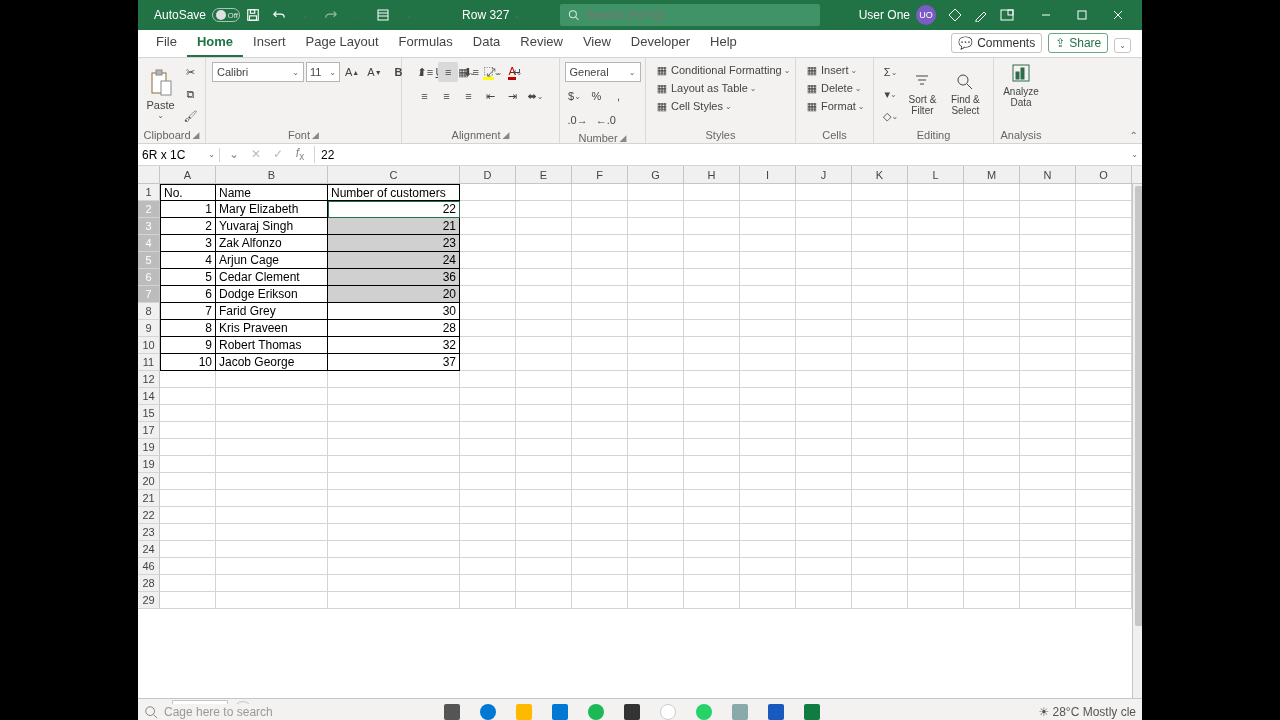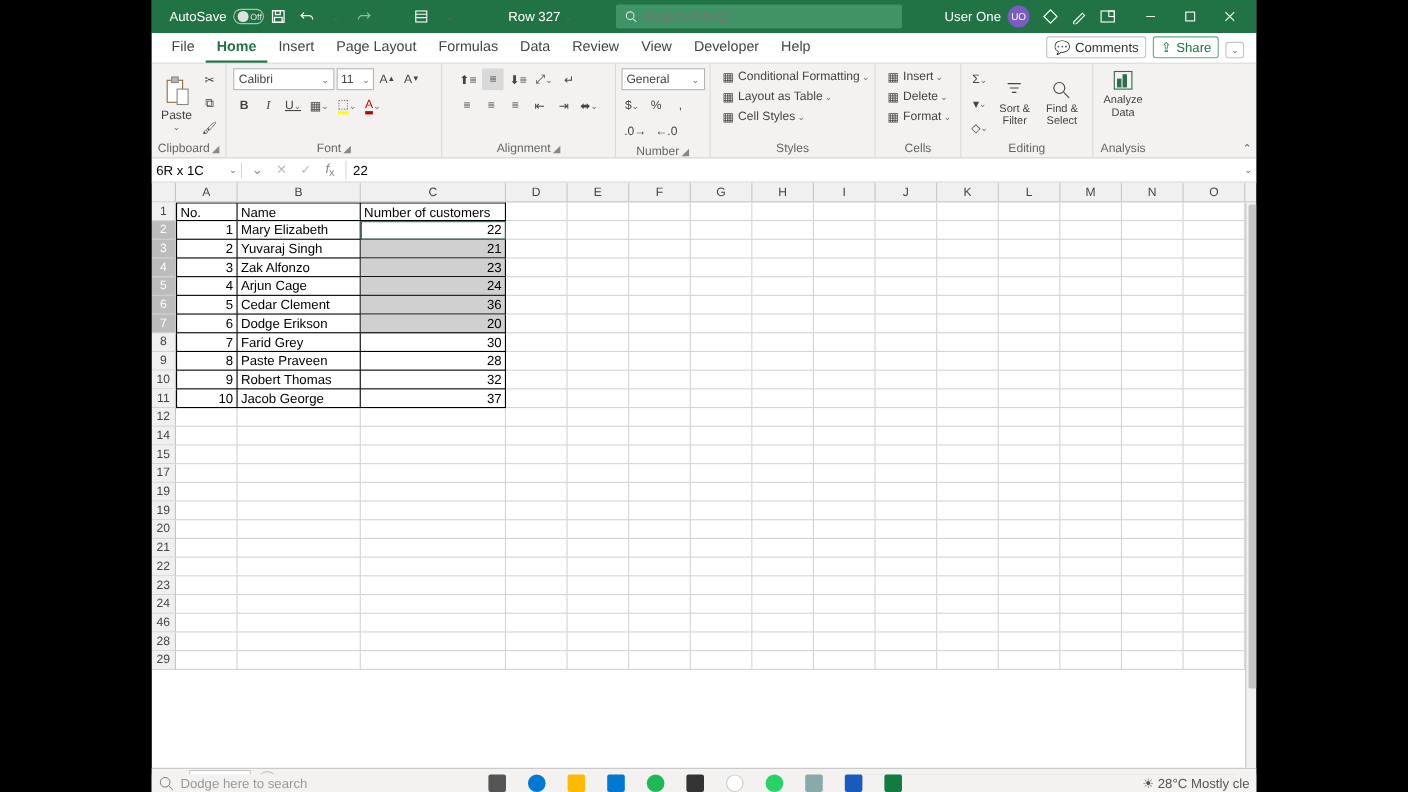--- a/index.html
+++ b/index.html
@@ -232,21 +232,21 @@
           <div class="btn">🖌</div>
         </div>
       </div>
       <div class="group-label">
           <span>Clipboard</span>
           <span class="dlg">◢</span>
         </div>
     </div>
 
     <div class="group" style="width:196px">
-      <div style="display:flex;flex-direction:column;gap:4px;width:100%">
+      <div style="display:flex;flex-direction:row;gap:4px;width:100%">
         <div class="grow">
           <div class="fontname">
               <span>Calibri</span>
               <span class="chev">⌄</span>
             </div>
           <div class="fontsize">
               <span>11</span>
               <span class="chev">⌄</span>
             </div>
           <div class="btn">A<sup style="font-size:7px">▲</sup></div>
@@ -585,21 +585,21 @@
             <div class="cell" style="width: 56px;"></div>
             <div class="cell" style="width: 56px;"></div>
             <div class="cell" style="width: 56px;"></div>
             <div class="cell" style="width: 56px;"></div>
             <div class="cell" style="width: 56px;"></div>
             <div class="cell" style="width: 56px;"></div>
           </div>
           <div class="row">
             <div class="rowhdr">9</div>
             <div class="cell r bb bl" style="width: 56px; border-right: 1px solid rgb(0, 0, 0);">8</div>
-            <div class="cell bb" style="width: 112px; border-right: 1px solid rgb(0, 0, 0);">Paste Praveen</div>
+            <div class="cell bb" style="width: 112px; border-right: 1px solid rgb(0, 0, 0);">Kris Praveen</div>
             <div class="cell r bb br" style="width: 132px; border-right: 1px solid rgb(0, 0, 0);">28</div>
             <div class="cell" style="width: 56px;"></div>
             <div class="cell" style="width: 56px;"></div>
             <div class="cell" style="width: 56px;"></div>
             <div class="cell" style="width: 56px;"></div>
             <div class="cell" style="width: 56px;"></div>
             <div class="cell" style="width: 56px;"></div>
             <div class="cell" style="width: 56px;"></div>
             <div class="cell" style="width: 56px;"></div>
             <div class="cell" style="width: 56px;"></div>
@@ -916,21 +916,21 @@
   </div>
 
 </div>
 
 <div class="taskbar">
   <div class="searchbox">
     <svg width="14" height="14" viewBox="0 0 16 16" fill="none" stroke="#777">
         <circle cx="7" cy="7" r="5"></circle>
         <line x1="11" y1="11" x2="15" y2="15"></line>
       </svg>
-    <span style="color:#999">Dodge here to search</span>
+    <span style="color:#999">Cage here to search</span>
   </div>
   <div class="tb-apps">
     <div class="tb-app" style="background:#555"></div>
     <div class="tb-app" style="background:#0078d4;border-radius:50%"></div>
     <div class="tb-app" style="background:#ffb900"></div>
     <div class="tb-app" style="background:#0078d4"></div>
     <div class="tb-app" style="background:#1db954;border-radius:50%"></div>
     <div class="tb-app" style="background:#333"></div>
     <div class="tb-app" style="background:#fff;border:1px solid #ccc;border-radius:50%"></div>
     <div class="tb-app" style="background:#25d366;border-radius:50%"></div>

